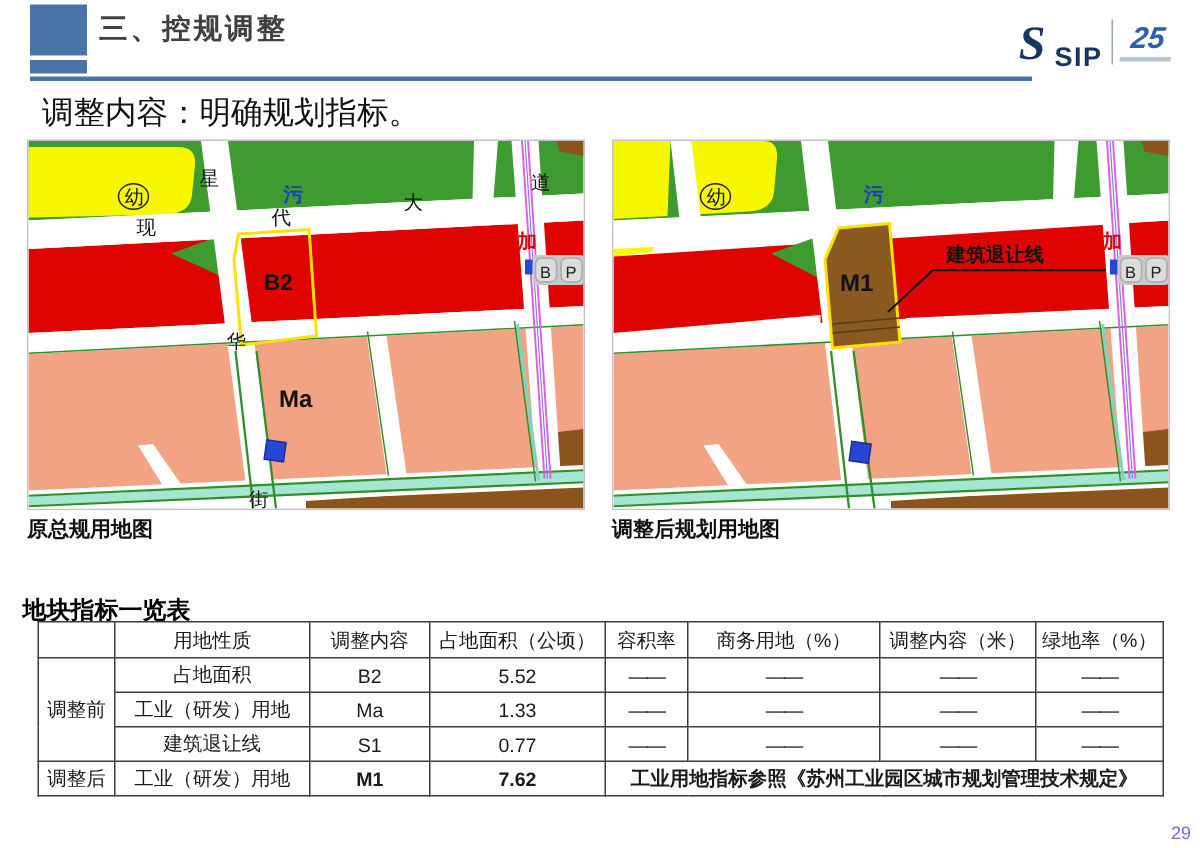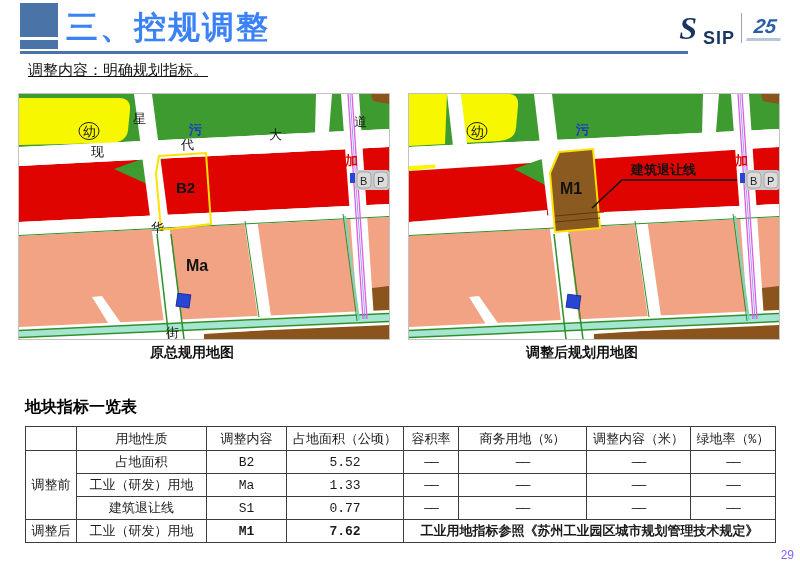--- a/index.html
+++ b/index.html
@@ -3,41 +3,41 @@
 <meta charset="utf-8">
 <style>
   html,body{margin:0;padding:0;}
   body{
     width:800px;height:565px;position:relative;background:#ffffff;overflow:hidden;
     font-family:"Liberation Sans","DejaVu Sans",sans-serif;color:#111;
   }
   
   .hdr-deco{position:absolute;left:20px;top:3px;width:38px;height:46px;background:#4a74a8;}
   .hdr-deco .slit{position:absolute;left:0;bottom:9px;width:100%;height:3px;background:#ffffff;}
-  .hdr-title{position:absolute;left:66px;top:6px;font-size:32px;font-weight:bold;color:#3b82f6;letter-spacing:2px;}
+  .hdr-title{position:absolute;left:66px;top:6px;font-size:19px;font-weight:bold;color:#404040;letter-spacing:2px;}
   .hdr-line{position:absolute;left:20px;top:51px;width:668px;height:3px;background:#4a74a8;}
   .logo{position:absolute;right:18px;top:8px;height:40px;display:flex;align-items:center;gap:6px;}
   .logo .big-s{font-family:"Liberation Serif","DejaVu Serif",serif;font-style:italic;font-weight:bold;font-size:32px;color:#17355e;line-height:1;}
   .logo .sip{font-size:18px;font-weight:bold;color:#17355e;letter-spacing:1px;margin-top:20px;}
   .logo .div{width:1px;height:30px;background:#9aa7b8;}
   .logo .anv{display:flex;flex-direction:column;align-items:center;transform:skewX(-8deg);}
   .logo .anv .n25{font-size:20px;font-weight:bold;font-style:italic;color:#2d5fa6;line-height:1;}
   .logo .anv .tiny{width:34px;height:3px;background:#b9c6d8;margin-top:2px;}
   
-  .subtitle{position:absolute;left:28px;top:61px;font-size:15px;color:#111;text-decoration:underline;}
+  .subtitle{position:absolute;left:28px;top:61px;font-size:21px;color:#111;}
   
   .map{position:absolute;top:93px;width:370px;height:245px;border:1px solid #c2c2c2;box-sizing:content-box;}
   .map.left{left:18px;} .map.right{left:408px;}
   .map svg{display:block;width:370px;height:245px;}
-  .caption{position:absolute;top:344px;width:370px;font-size:14px;font-weight:bold;color:#111;text-align:center;padding-right:22px;box-sizing:border-box;}
+  .caption{position:absolute;top:344px;width:370px;font-size:14px;font-weight:bold;color:#111;text-align:left;padding-right:22px;box-sizing:border-box;}
   .caption.left{left:18px;} .caption.right{left:408px;}
   svg text{font-family:"Liberation Sans","DejaVu Sans",sans-serif;}
   
-  .tbl-title{position:absolute;left:25px;top:397px;font-size:16px;font-weight:bold;color:#000;}
-  table.spec{position:absolute;left:25px;top:426px;border-collapse:collapse;table-layout:fixed;width:750px;font-family:Liberation Mono, monospace;}
+  .tbl-title{position:absolute;left:15px;top:397px;font-size:16px;font-weight:bold;color:#000;}
+  table.spec{position:absolute;left:25px;top:414px;border-collapse:collapse;table-layout:fixed;width:750px;}
   table.spec th,table.spec td{border:1px solid #3c3c3c;text-align:center;vertical-align:middle;
     font-size:13px;color:#1a1a1a;padding:0;height:22px;overflow:hidden;white-space:nowrap;}
   table.spec th{font-weight:normal;height:23px;}
   td.dash{color:#595959;letter-spacing:-1px;}
   td.red, .red-note{color:#c00000;font-weight:bold;}
   .red-note{font-size:13.5px;}
   .page-num{position:absolute;right:6px;bottom:3px;font-size:12px;color:#8b5cf6;}
 </style>
 </head>
 <body>

